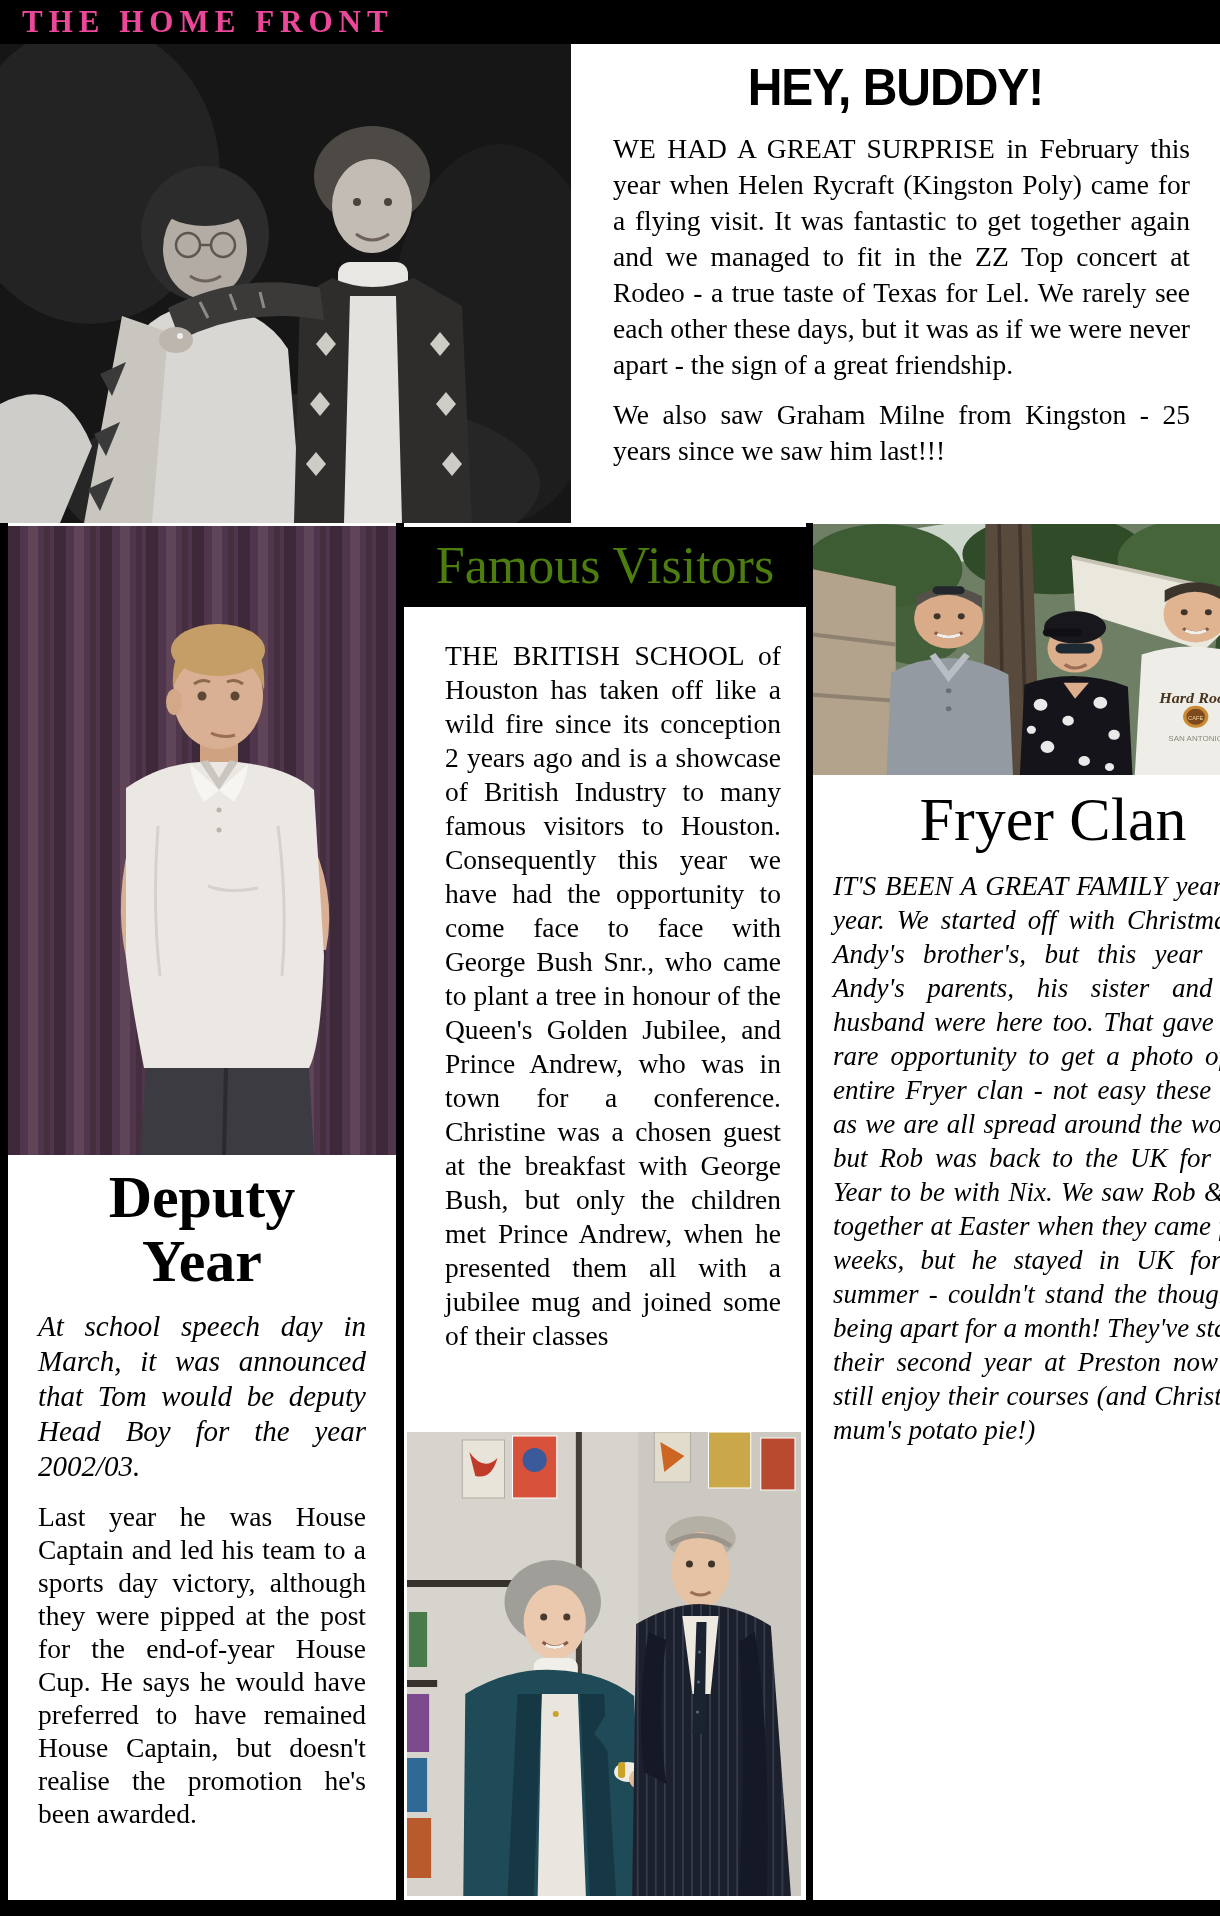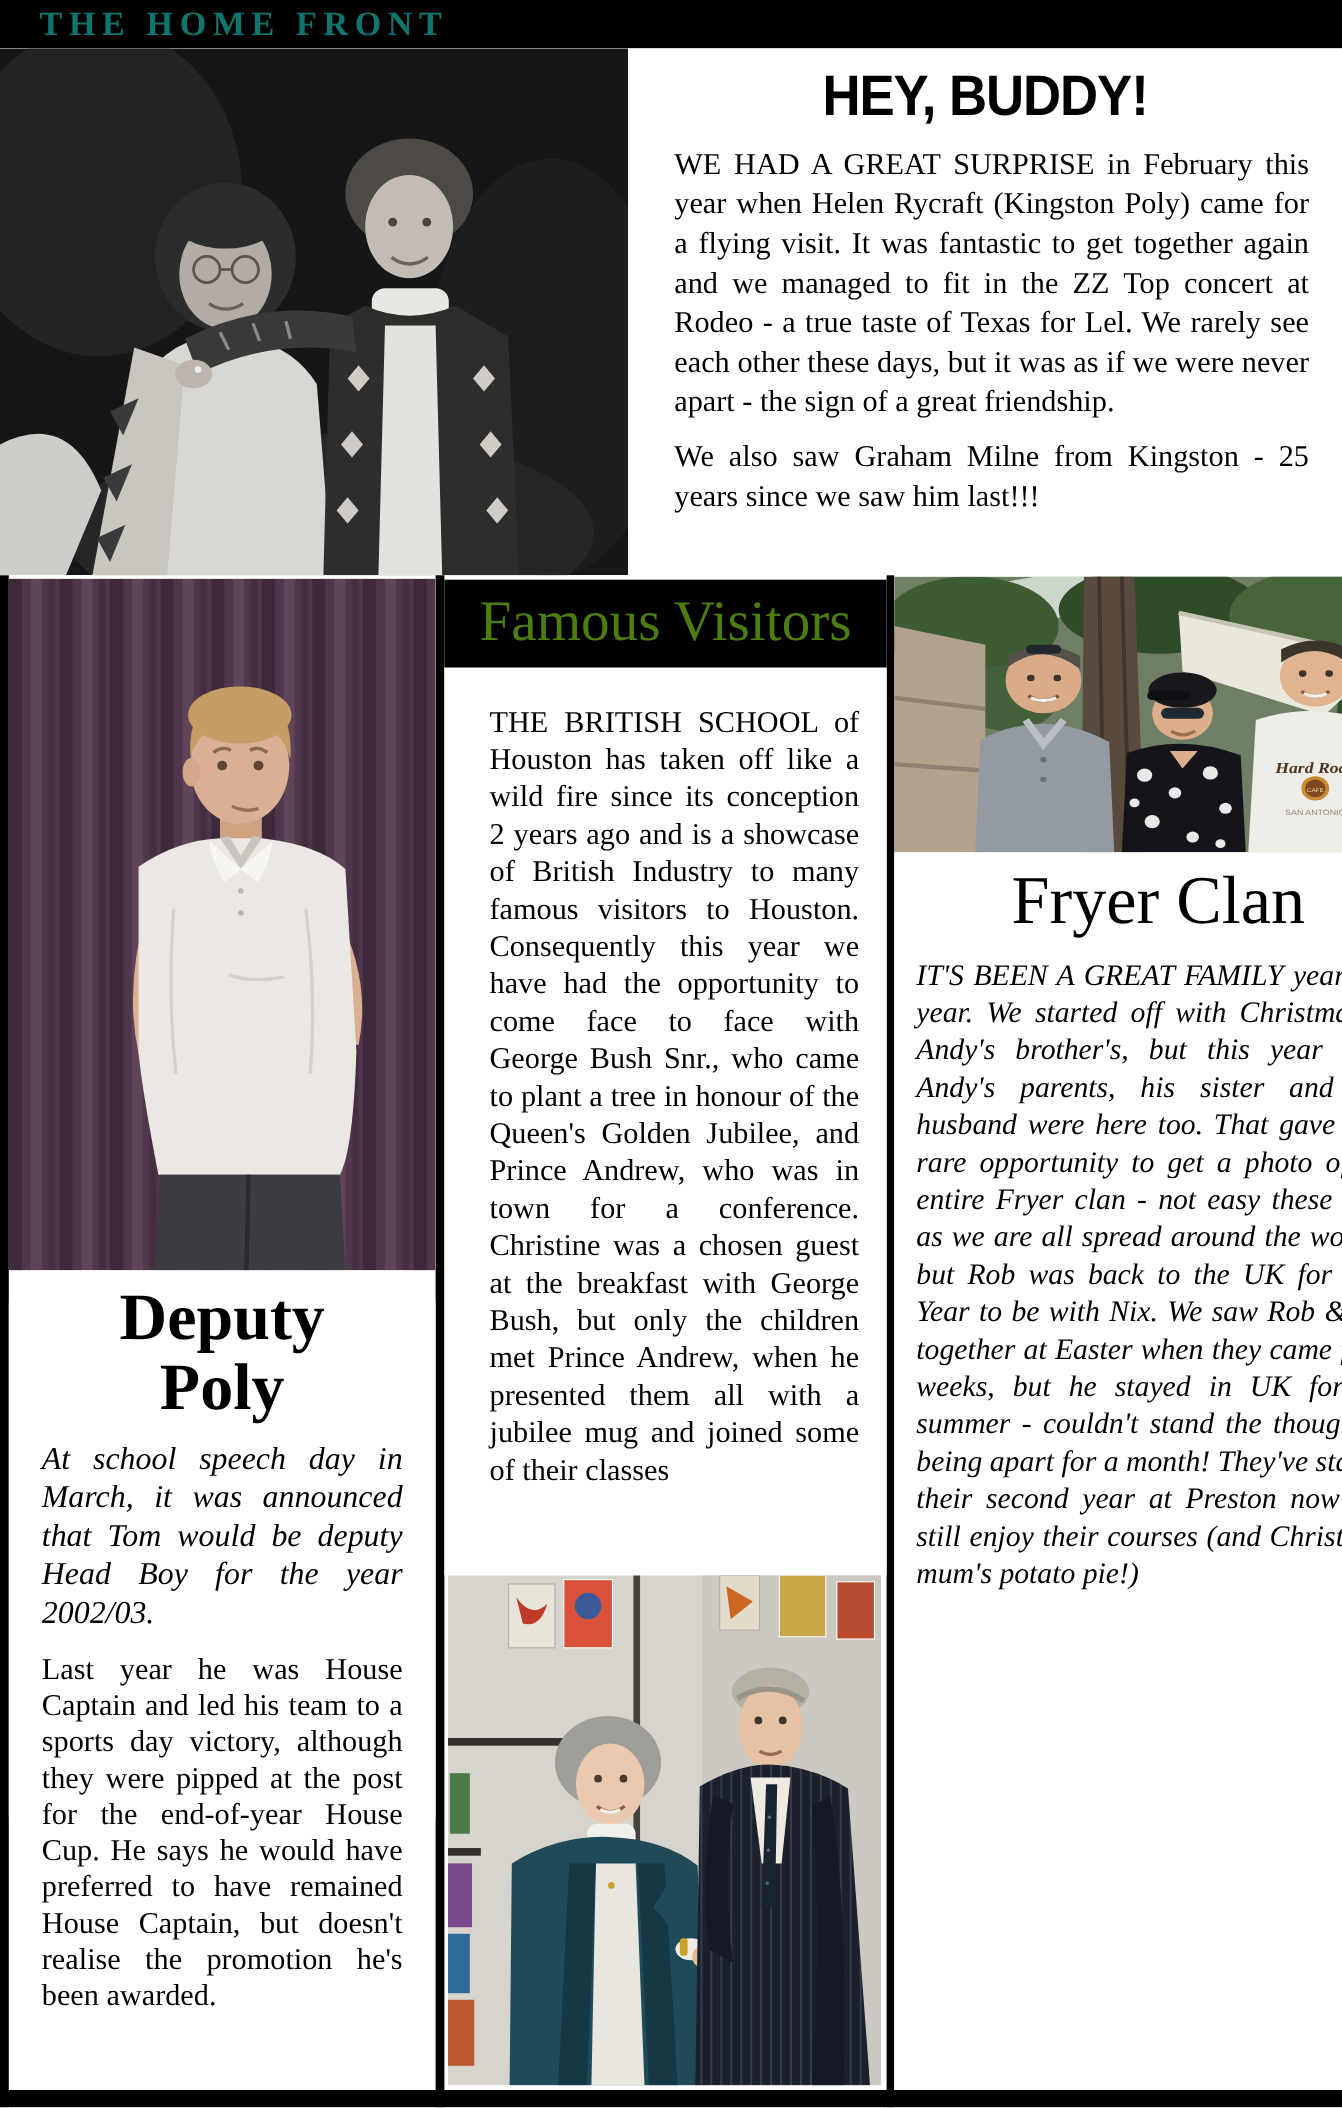--- a/index.html
+++ b/index.html
@@ -1,22 +1,22 @@
 <!DOCTYPE html>
 <html><head>
 <meta charset="utf-8">
 <style>
   html,body{margin:0;padding:0;background:#ffffff;}
   #page{position:relative;width:1220px;height:1916px;background:#ffffff;overflow:hidden;
         font-family:"Liberation Serif","DejaVu Serif",serif;color:#000;}
   .abs{position:absolute;}
   
   .header-bar{left:0;top:0;width:1220px;height:44px;background:#000;}
-  .header-title{color:#0f766e;font-family:"Liberation Serif",serif;font-weight:bold;
-        font-size:31px;letter-spacing:6px;line-height:44px;padding-left:36px;}
+  .header-title{color:#ec4899;font-family:"Liberation Serif",serif;font-weight:bold;
+        font-size:31px;letter-spacing:6px;line-height:44px;padding-left:22px;}
   .left-strip{left:0;top:523px;width:8px;height:1393px;background:#000;}
   .sep1{left:396px;top:523px;width:8px;height:1393px;background:#000;}
   .sep2{left:806px;top:523px;width:7px;height:1393px;background:#000;}
   .bottom-bar{left:0;top:1900px;width:1220px;height:16px;background:#000;}
   
   .photo{overflow:hidden;}
   .photo svg{display:block;width:100%;height:100%;}
   .photo-women{left:0;top:44px;width:571px;height:479px;}
   .photo-boy{left:8px;top:526px;width:388px;height:629px;}
   .photo-men{left:813px;top:524px;width:462px;height:251px;}
@@ -144,21 +144,21 @@
       <circle cx="211" cy="304" r="2.5" fill="#b9b4ae"></circle>
       <path d="M150,300 q-6,80 2,150 M270,300 q10,80 4,150 M200,360 q20,8 50,2" stroke="#d5d1cc" stroke-width="3" fill="none"></path>
       <path d="M138,542 L301,542 L306,629 L132,629 Z" fill="#3c3b41"></path>
       <path d="M218,542 L216,629" stroke="#2b2a30" stroke-width="4"></path>
     </svg>
   </div>
 
   <div class="abs dd-area">
     <div class="dd-title">
       <div>Deputy</div>
-      <div>Poly</div>
+      <div>Year</div>
     </div>
     <div class="dd-lead">At school speech day in March, it was announced that Tom would be deputy Head Boy for the year 2002/03.</div>
     <div class="dd-body">Last year he was House Captain and led his team to a sports day victory, although they were pipped at the post for the end-of-year House Cup.  He says he would have preferred to have remained House Captain, but doesn't realise the promotion he's been awarded.</div>
   </div>
 
   <div class="abs fv-banner">
     <div class="fv-banner-title">Famous Visitors</div>
   </div>
   <div class="abs fv-text">
     <div class="fv-body">THE BRITISH SCHOOL of Houston has taken off like a wild fire since its conception 2 years ago and is a showcase of British Industry to many famous visitors to Houston.  Consequently this year we have had the opportunity to come face to face with George Bush Snr., who came to plant a tree in honour of the Queen's Golden Jubilee, and Prince Andrew, who was in town for a conference.  Christine was a chosen guest at the breakfast with George Bush, but only the children met Prince Andrew, when he presented them all with a jubilee mug and joined some of their classes</div>

